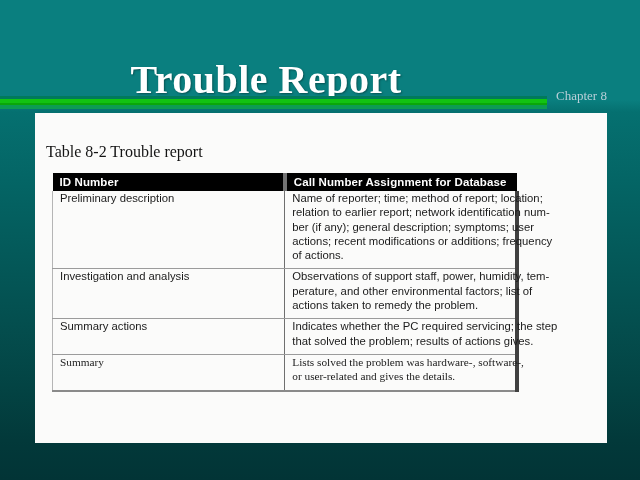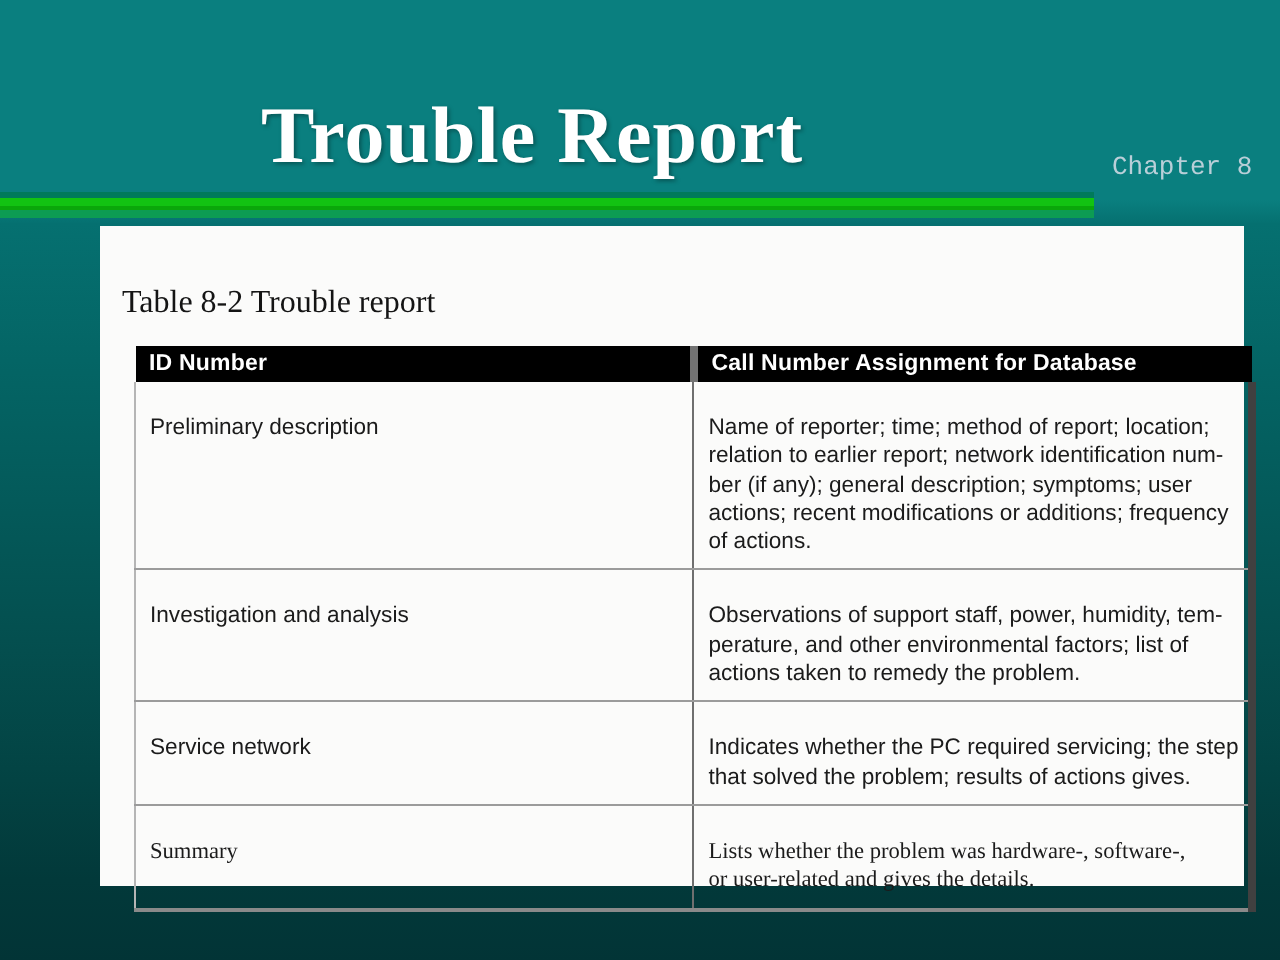--- a/index.html
+++ b/index.html
@@ -23,21 +23,21 @@
                 #034343 390px,
                 #02393a 440px,
                 #023436 480px);
     font-family: "Liberation Sans", sans-serif;
   }
 
   
   .slide-title {
     position: absolute;
     left: 0;
-    top: 18px;
+    top: 30px;
     width: 532px;
     text-align: center;
     font-family: "Liberation Serif", serif;
     font-size: 40px;
     line-height: 46px;
     color: #ffffff;
     letter-spacing: 0.5px;
     text-shadow: 1px 1px 2px rgba(0,0,0,0.35);
     white-space: nowrap;
   }
@@ -76,32 +76,32 @@
     left: 0; top: 9px;
     width: 100%;
     height: 4px;
     background: #0d9c53;
   }
 
   
   .chapter-label {
     position: absolute;
     left: 556px;
-    top: 76px;
-    font-family: Liberation Mono, monospace;
+    top: 88px;
+    font-family: Liberation Serif, serif;
     font-size: 13px;
     color: #b9cfd8;
     white-space: nowrap;
     text-align: right;
   }
 
   
   .content-panel {
     position: absolute;
-    left: 50px;
+    left: 35px;
     top: 113px;
     width: 572px;
     height: 330px;
     background: #fbfbfa;
   }
 
   .table-caption {
     position: absolute;
     left: 11px;
     top: 30px;
@@ -109,21 +109,21 @@
     font-size: 16px;
     color: #141414;
     white-space: nowrap;
   }
 
   
   .report-table {
     position: absolute;
     left: 17px;
     top: 60px;
-    width: 561px;
+    width: 467px;
     border-collapse: collapse;
     table-layout: fixed;
   }
   .report-table th {
     background: #000000;
     color: #ffffff;
     font-family: "Liberation Sans", sans-serif;
     font-size: 11.5px;
     font-weight: bold;
     text-align: left;
@@ -132,21 +132,21 @@
   }
   .report-table th.col-right {
     border-left: 4px solid #737373;
   }
   .report-table td {
     font-family: "Liberation Sans", sans-serif;
     font-size: 11.3px;
     line-height: 14.3px;
     color: #1b1b1b;
     vertical-align: top;
-    padding: 16px 6px 6px 7px;
+    padding: 0 6px 6px 7px;
     border-bottom: 1px solid #9b9b9b;
   }
   .report-table td.col-left {
     width: 181px;
     border-left: 1px solid #b5b5b5;
     border-right: 1px solid #6f6f6f;
   }
   .report-table td.col-right {
     border-right: 4px solid #404040;
   }
@@ -199,31 +199,31 @@
         <tr>
           <td class="col-left">Investigation and analysis</td>
           <td class="col-right">
             <span class="cell-line">Observations of support staff, power, humidity, tem-</span>
             <span class="cell-line">perature, and other environmental factors; list of</span>
             <span class="cell-line">actions taken to remedy the problem.</span>
           </td>
         </tr>
 
         <tr>
-          <td class="col-left">Service network</td>
+          <td class="col-left">Summary actions</td>
           <td class="col-right">
             <span class="cell-line">Indicates whether the PC required servicing; the step</span>
             <span class="cell-line">that solved the problem; results of actions gives.</span>
           </td>
         </tr>
 
         <tr>
           <td class="col-left">Summary</td>
           <td class="col-right">
-            <span class="cell-line">Lists whether the problem was hardware-, software-,</span>
+            <span class="cell-line">Lists solved the problem was hardware-, software-,</span>
             <span class="cell-line">or user-related and gives the details.</span>
           </td>
         </tr>
 
       </tbody>
     </table>
   </div>
 </div>
 
 </body></html>

